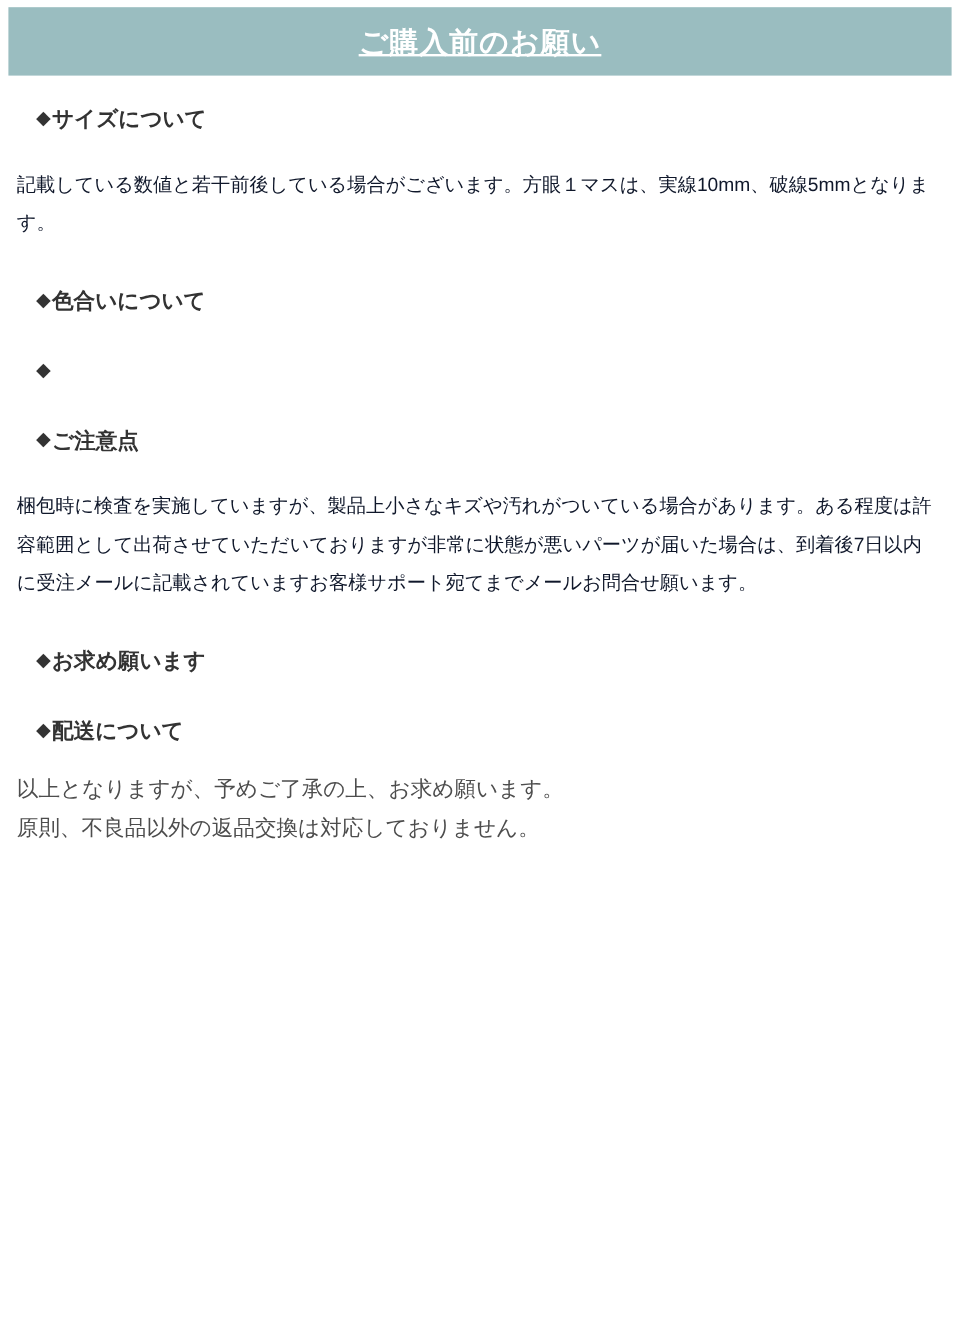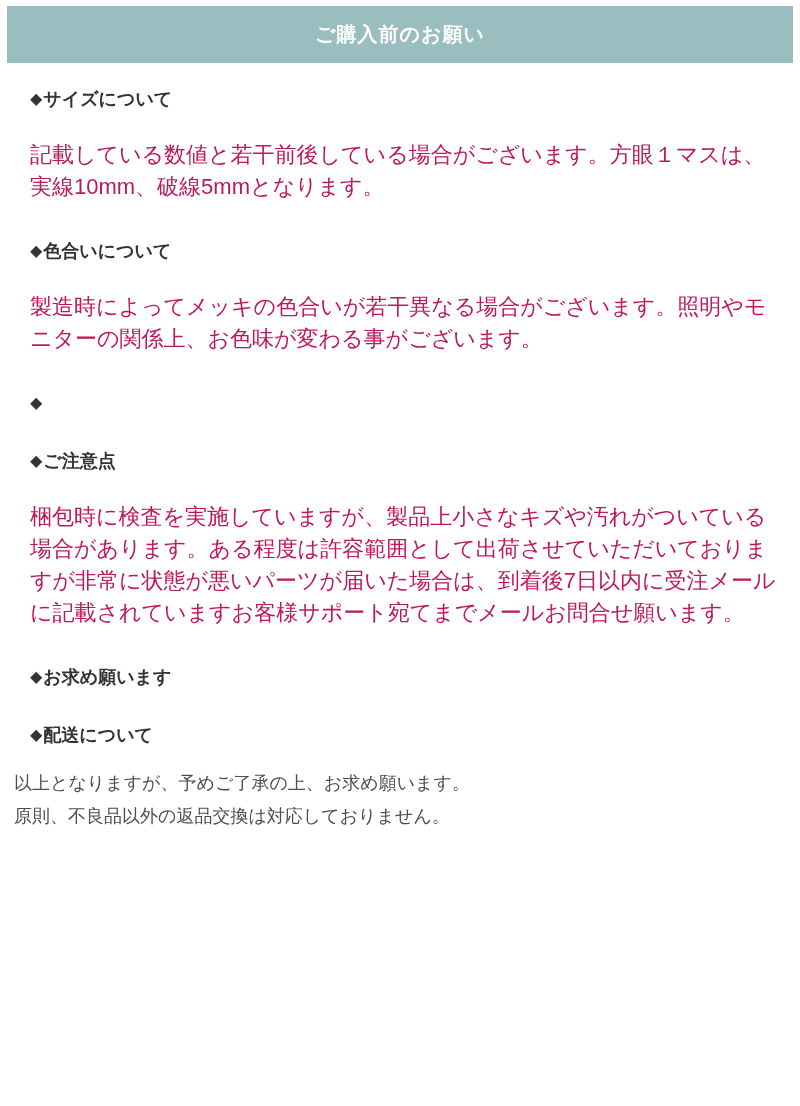--- a/index.html
+++ b/index.html
@@ -18,23 +18,24 @@
   .banner {
     margin: 6px 7px 0 7px;
     height: 57px;
     background: #9abdc0;
     display: flex;
     align-items: center;
     justify-content: center;
   }
   .banner-title {
     color: #ffffff;
-    font-size: 20px;
+    font-size: 24px;
     font-weight: bold;
     letter-spacing: 1px;
+    text-decoration: underline;
   }
   .content {
     padding: 0 20px 0 14px;
   }
   .section-heading {
     margin: 38px 0 0 16px;
     font-size: 18px;
     font-weight: bold;
     color: #333333;
     line-height: 20px;
@@ -43,23 +44,23 @@
   }
   .section-heading.first {
     margin-top: 26px;
   }
   .diamond {
     font-size: 16px;
     margin-right: 1px;
     color: #333333;
   }
   .section-body {
-    margin: 30px 0 0 16px;
-    font-size: 22px;
-    color: #be185d;
+    margin: 30px 0 0 0;
+    font-size: 16px;
+    color: #0f172a;
     line-height: 32px;
     white-space: pre-line;
   }
   .closing {
     margin: 22px 0 0 0;
     font-size: 18px;
     color: #4d4d4d;
     line-height: 33px;
     white-space: pre-line;
   }
@@ -78,21 +79,20 @@
     <div class="section-heading first">
       <span class="diamond">◆</span>
         <span>サイズについて</span>
     </div>
     <div class="section-body">記載している数値と若干前後している場合がございます。方眼１マスは、実線10mm、破線5mmとなります。</div>
 
     <div class="section-heading">
       <span class="diamond">◆</span>
         <span>色合いについて</span>
     </div>
-    <div class="section-body">製造時によってメッキの色合いが若干異なる場合がございます。照明やモニターの関係上、お色味が変わる事がございます。</div>
 
     <div class="section-heading">
       <span class="diamond">◆</span>
     </div>
 
     <div class="section-heading">
       <span class="diamond">◆</span>
         <span>ご注意点</span>
     </div>
     <div class="section-body">梱包時に検査を実施していますが、製品上小さなキズや汚れがついている場合があります。ある程度は許容範囲として出荷させていただいておりますが非常に状態が悪いパーツが届いた場合は、到着後7日以内に受注メールに記載されていますお客様サポート宛てまでメールお問合せ願います。</div>

